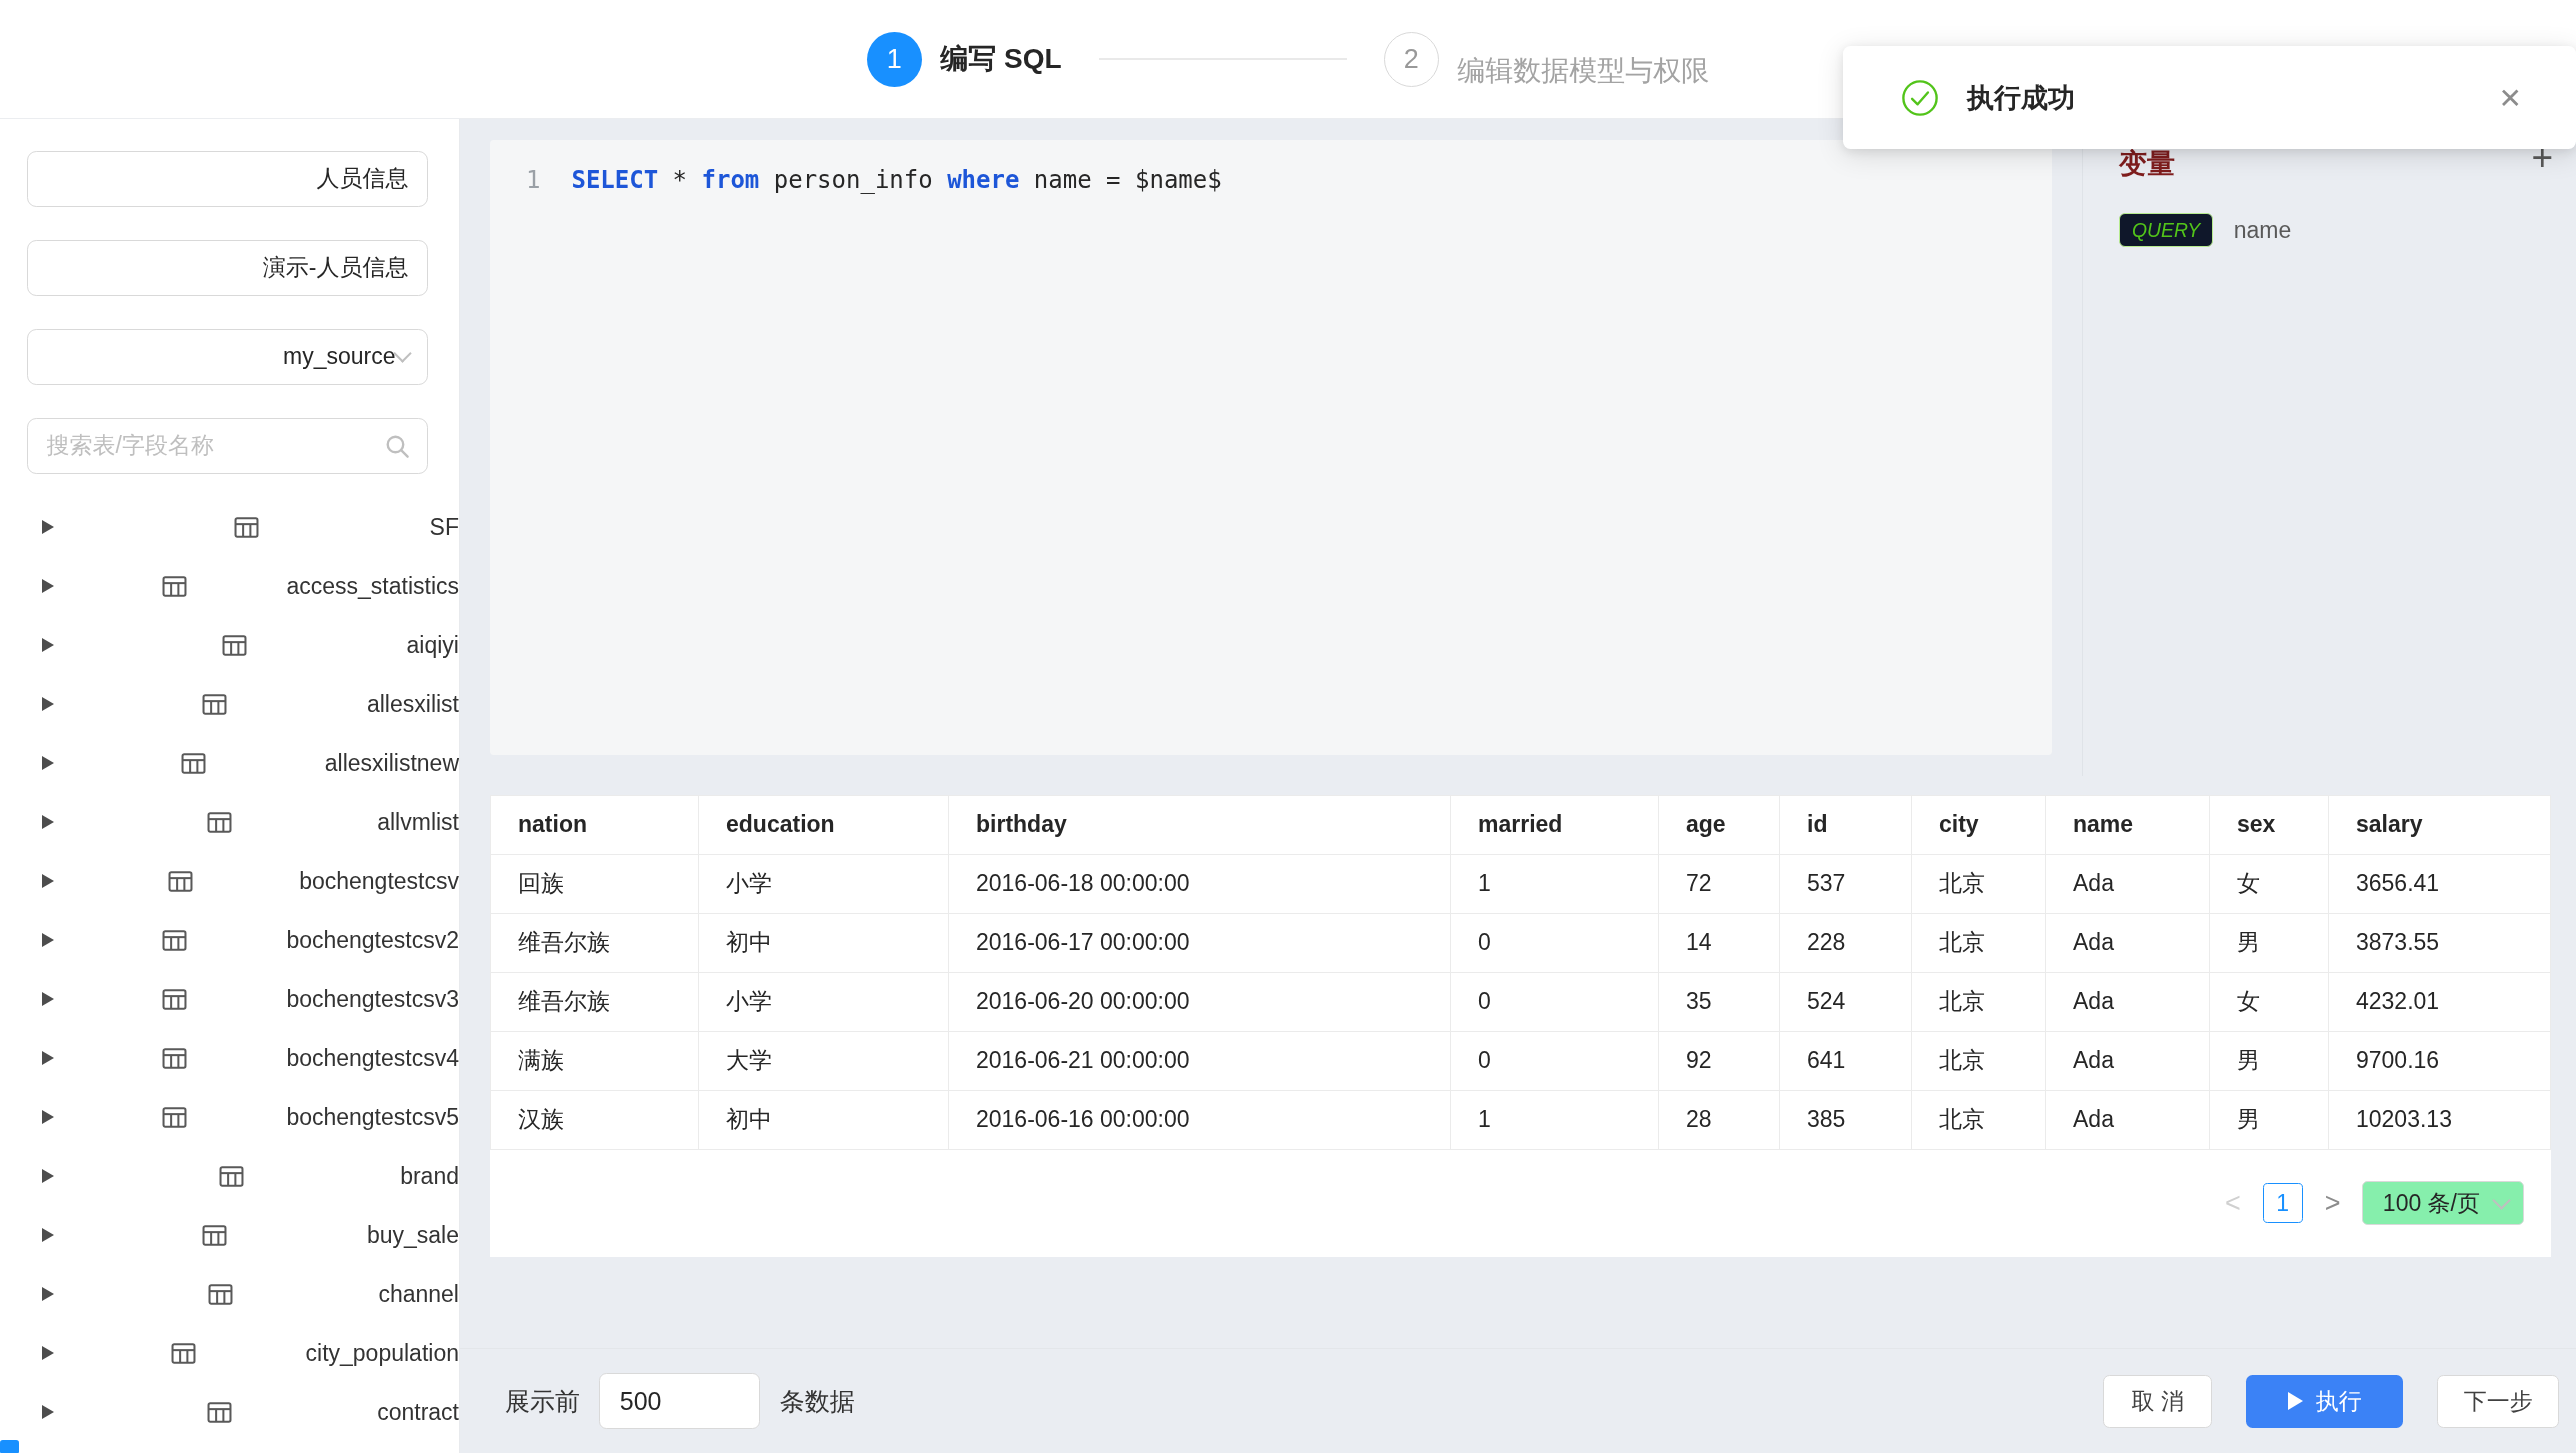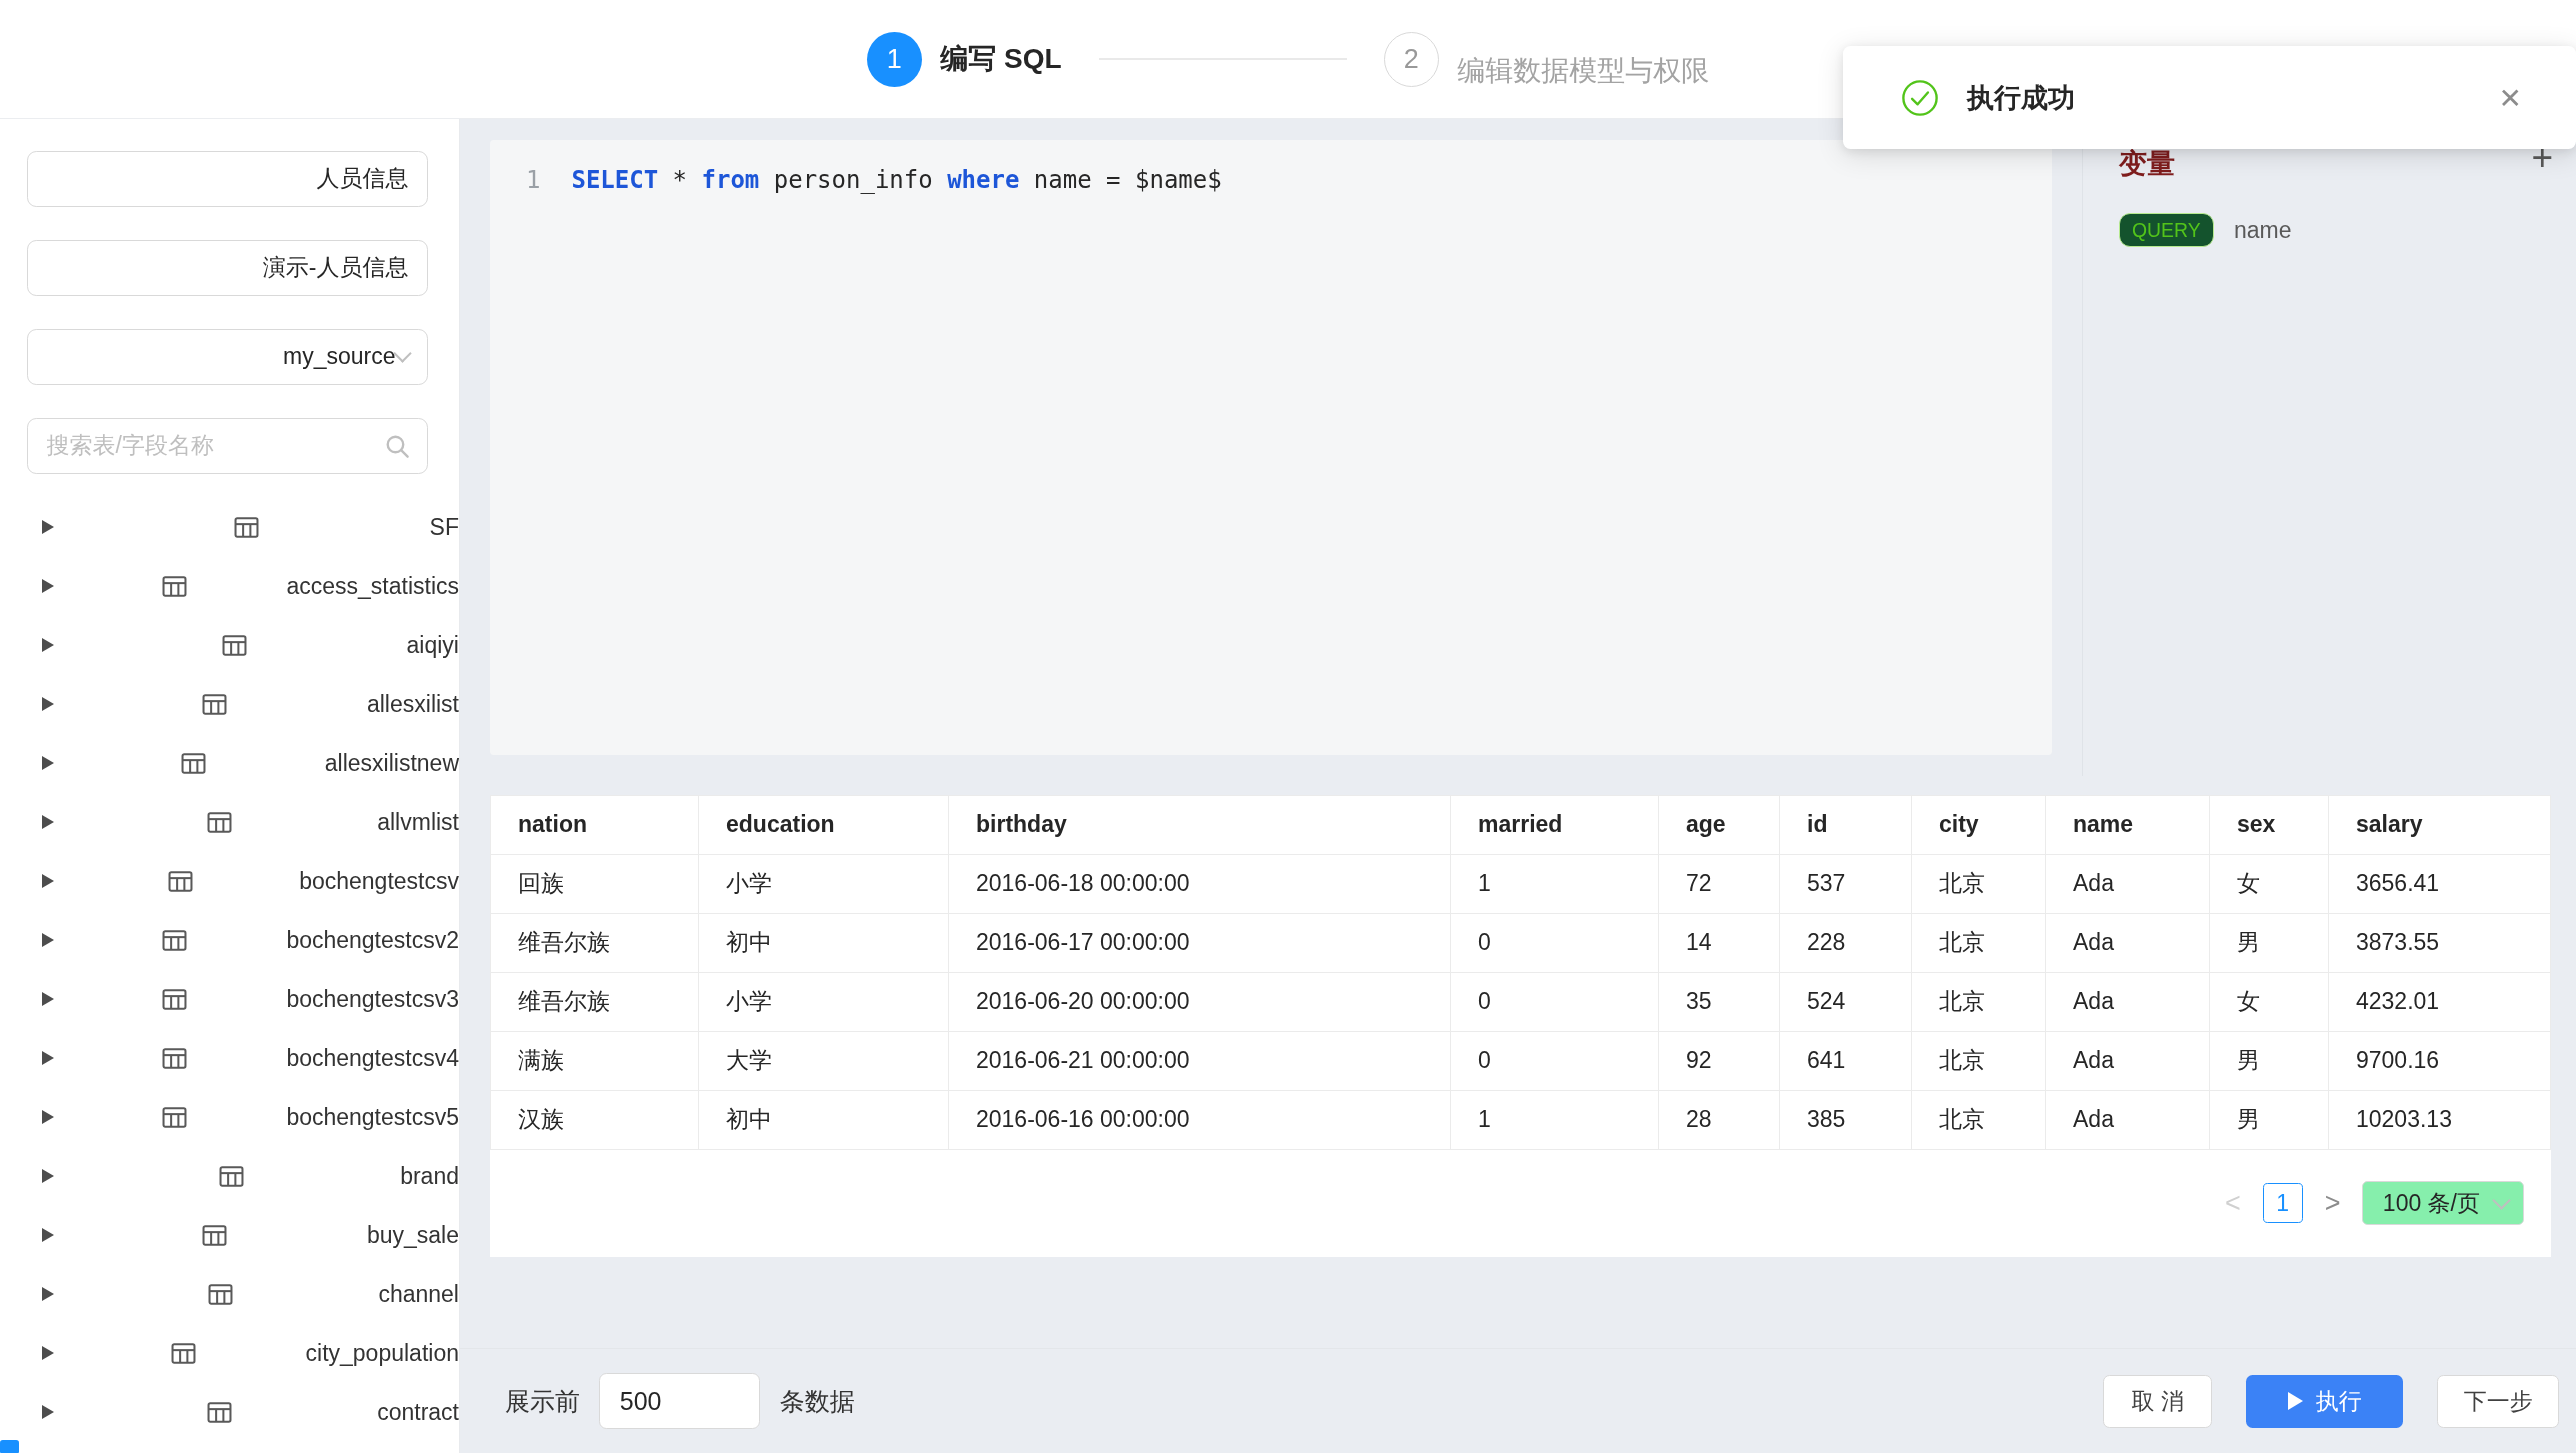--- a/index.html
+++ b/index.html
@@ -80,22 +80,22 @@
   .tok-plain { color: #262626; }
 
   .vars-panel {
     width: 494px; flex-shrink: 0; border-left: 1.9px solid #dfe3e8;
     padding: 26px 21px 0 36px; position: relative;
   }
   .vars-title { font-size: 28px; font-weight: 700; color: #7f1d1d; }
   .vars-add { position: absolute; top: 20.4px; right: 23px; font-size: 37px; color: #595959; line-height: 1; cursor: pointer; }
   .vars-row { margin-top: 30px; display: flex; align-items: center; }
   .query-tag {
-    border: 1.9px solid #b7eb8f; background: #14532d; color: #52c41a;
-    font-size: 19.4px; padding: 4.6px 12px; border-radius: 11px; cursor: pointer;
+    border: 1.9px solid #b7eb8f; background: #0f172a; color: #52c41a;
+    font-size: 19.4px; padding: 4.6px 12px; border-radius: 6px; cursor: pointer; font-style: italic;
   }
   .var-name { margin-left: 20.4px; font-size: 23px; color: #595959; }
 
   
   .table-card { margin: 18.5px 0 0 30px; width: 2061px; background: #fff; }
   table { border-collapse: collapse; width: 100%; font-size: 23px; table-layout: fixed; }
   th, td {
     border: 1.9px solid #ebebeb; height: 59px; padding: 0 9.3px 0 27px;
     text-align: left; white-space: nowrap; overflow: hidden;
   }

